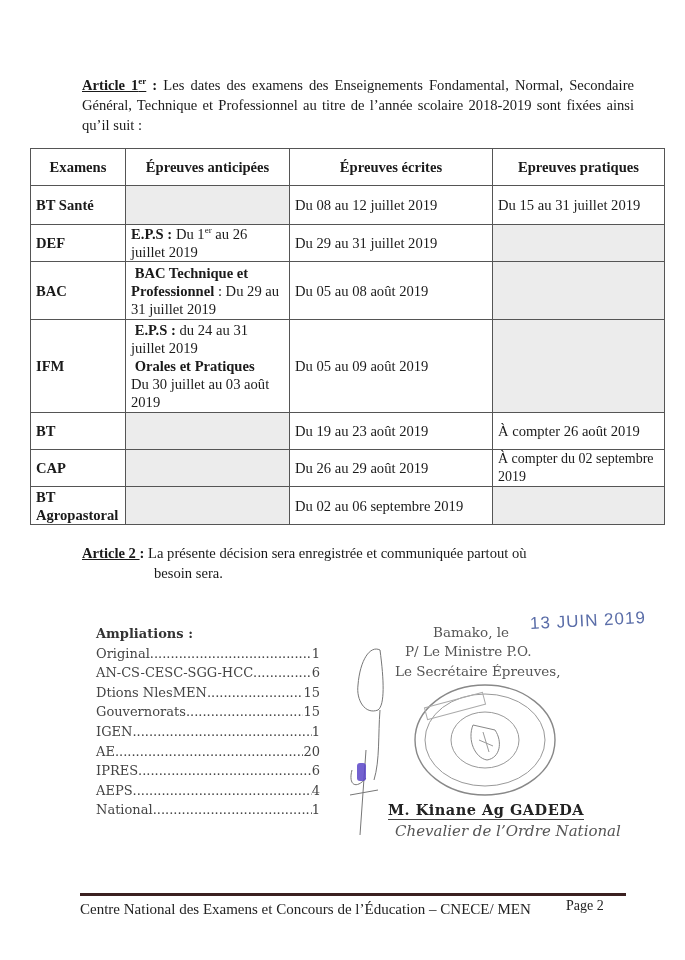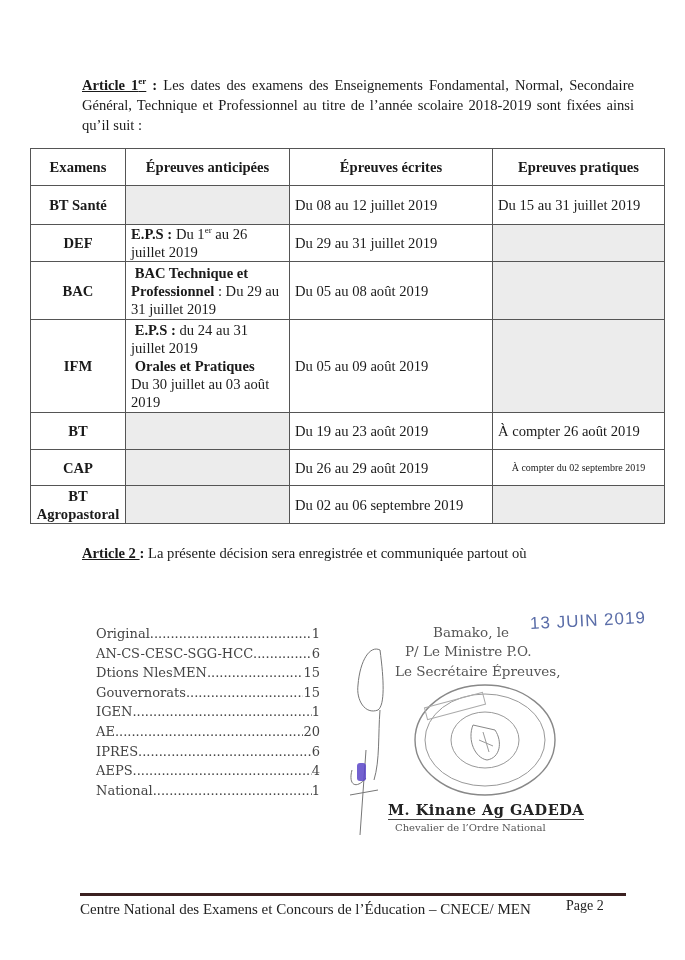--- a/index.html
+++ b/index.html
@@ -6,38 +6,38 @@
   body{width:685px;height:960px;position:relative;overflow:hidden;color:#1a1a1a;
        font-family:"Liberation Serif","DejaVu Serif",serif;}
   .abs{position:absolute;}
   .art1{left:82px;top:75px;width:552px;font-size:14.6px;line-height:20px;text-align:justify;}
   .art-label{font-weight:bold;text-decoration:underline;}
   .art-sep{font-weight:bold;}
   sup{font-size:9px;line-height:0;}
   table.exams{position:absolute;left:30px;top:148px;width:634px;border-collapse:collapse;table-layout:fixed;font-size:14.6px;}
   table.exams td, table.exams th{border:1.4px solid #555;padding:0 5px;vertical-align:middle;line-height:18px;}
   table.exams th{font-weight:bold;text-align:center;height:36px;margin-left:48px;}
-  td.exam{font-weight:bold;text-align:center;}
+  td.exam{font-weight:bold;text-align:left;}
   td.grey{background:#ececec;}
   td.ant{text-align:left;padding-left:6px;}
   .b{font-weight:bold;}
-  .small{font-size:10px;text-align:center;}
+  .small{font-size:14px;}
   .art2{left:82px;top:543px;width:520px;font-size:14.6px;line-height:20px;}
   .art2 .cont{display:block;padding-left:72px;}
   .ampl{left:96px;top:624px;font-family:"DejaVu Serif",serif;font-size:13px;line-height:19.6px;color:#444;}
   .ampl .title{font-weight:bold;color:#333;}
   .ampl .row{display:flex;width:224px;}
   .ampl .lbl{white-space:nowrap;}
   .ampl .dots{flex:1;overflow:hidden;white-space:nowrap;}
   .ampl .dots::after{content:"......................................................................";}
   .ampl .val{white-space:nowrap;}
   .sig{font-family:"DejaVu Serif",serif;color:#555;font-size:13.5px;}
   .stampdate{left:530px;top:611px;font-family:"Liberation Sans",sans-serif;font-size:17px;color:#5a6da8;letter-spacing:1px;transform:rotate(-3deg);}
   .signame{left:388px;top:801px;font-weight:bold;font-size:14.5px;color:#222;letter-spacing:0.5px;border-bottom:1.5px solid #444;padding-bottom:1px;}
-  .sigtitle{left:395px;top:822px;font-size:10px;color:#555;}
+  .sigtitle{left:395px;top:822px;font-style:italic;font-size:15px;color:#555;}
   .footline{left:80px;top:893px;width:546px;height:3px;background:#3b2020;}
   .foottext{left:80px;top:901px;font-size:15px;color:#222;font-family:"Liberation Serif",serif;}
   .pagenum{left:566px;top:898px;font-size:14px;color:#222;}
 </style>
 </head>
 <body>
 
 <div class="abs art1">
   <span class="art-label"><span>Article 1</span><sup>er</sup></span><span class="art-sep"> :</span><span> Les dates des examens des Enseignements Fondamental, Normal, Secondaire Général, Technique et Professionnel au titre de l’année scolaire 2018-2019 sont fixées ainsi qu’il suit :</span>
 </div>
@@ -96,23 +96,25 @@
     <td class="exam"><span>BT</span><br><span>Agropastoral</span></td>
     <td class="grey"></td>
     <td>Du 02 au 06 septembre 2019</td>
     <td class="grey"></td>
   </tr>
 </tbody>
   </table>
 
 <div class="abs art2">
   <span class="art-label">Article 2 </span><span class="art-sep">:</span><span> La présente décision sera enregistrée et communiquée partout où</span>
+  <span class="cont">besoin sera.</span>
 </div>
 
 <div class="abs ampl">
+  <div class="title">Ampliations :</div>
   <div id="ampl-rows">
       <div class="row">
         <span class="lbl">Original</span>
         <span class="dots"></span>
         <span class="val">1</span>
       </div>
       <div class="row">
         <span class="lbl">AN-CS-CESC-SGG-HCC</span>
         <span class="dots"></span>
         <span class="val">6</span>

